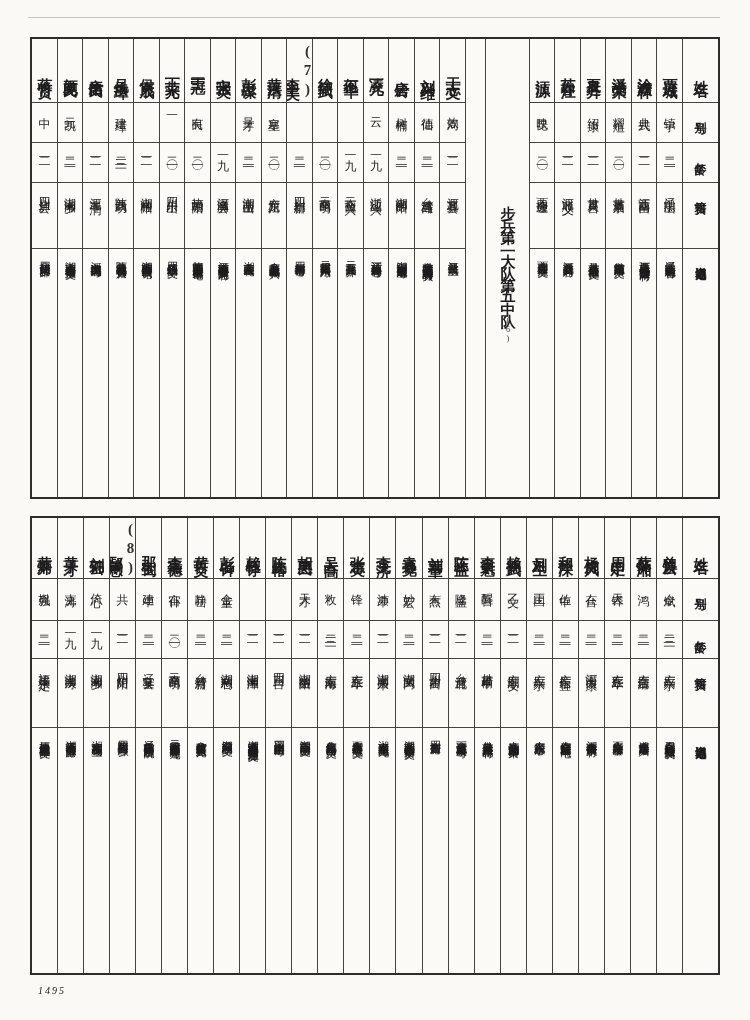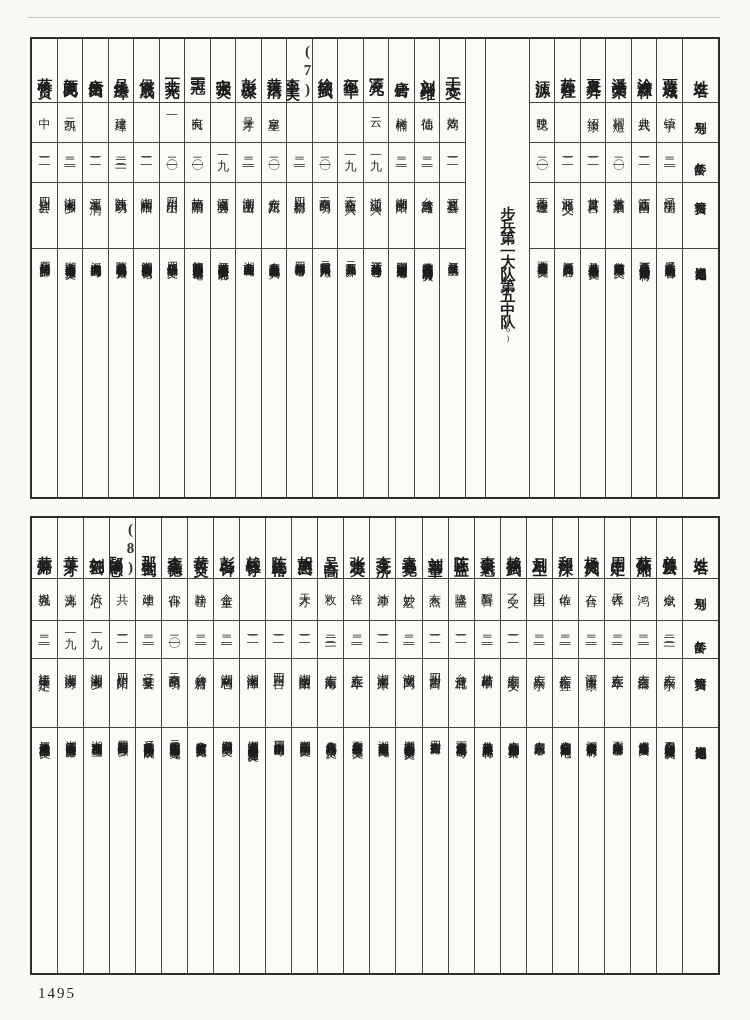--- a/index.html
+++ b/index.html
@@ -54,21 +54,21 @@
   
   .cell.hd{align-items:flex-start;padding-top:9px;}
   .hd-name{font-size:14px;font-weight:700;letter-spacing:17px;}
   .hd-alias{font-size:13px;font-weight:700;letter-spacing:6px;}
   .hd-age{font-size:13px;font-weight:700;letter-spacing:4px;}
   .hd-native{font-size:14px;font-weight:700;letter-spacing:17px;}
   .hd-addr{font-size:14px;font-weight:700;letter-spacing:31px;}
   .div-text{font-size:15px;font-weight:600;letter-spacing:12px;}
   .page-number{
     position:absolute;left:38px;top:985px;
-    font-size:15px;letter-spacing:2px;color:#23221f;
+    font-size:10px;letter-spacing:2px;color:#23221f;font-style:italic;
   }
 </style>
 </head>
 <body>
 
 <div class="page">
   <div class="top-rule"></div>
   <div class="roster top" id="top-table">
       <div class="col headcol">
         <div class="cell name hd">

